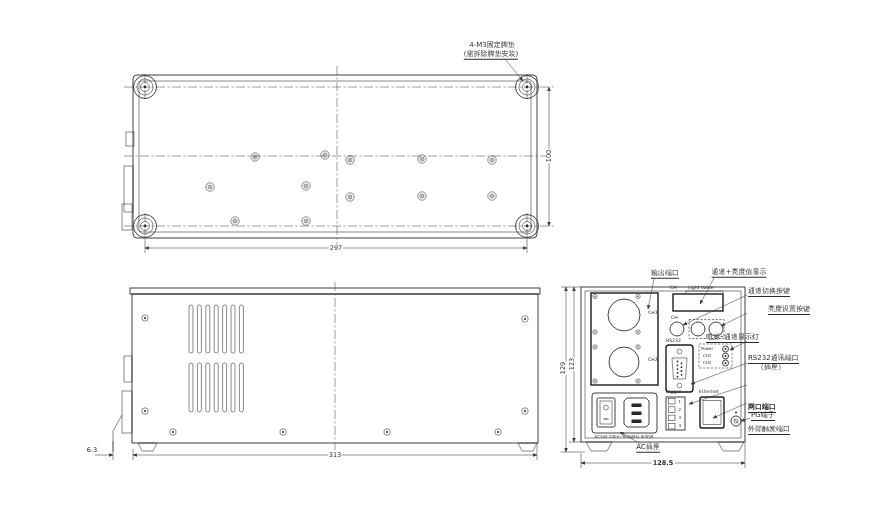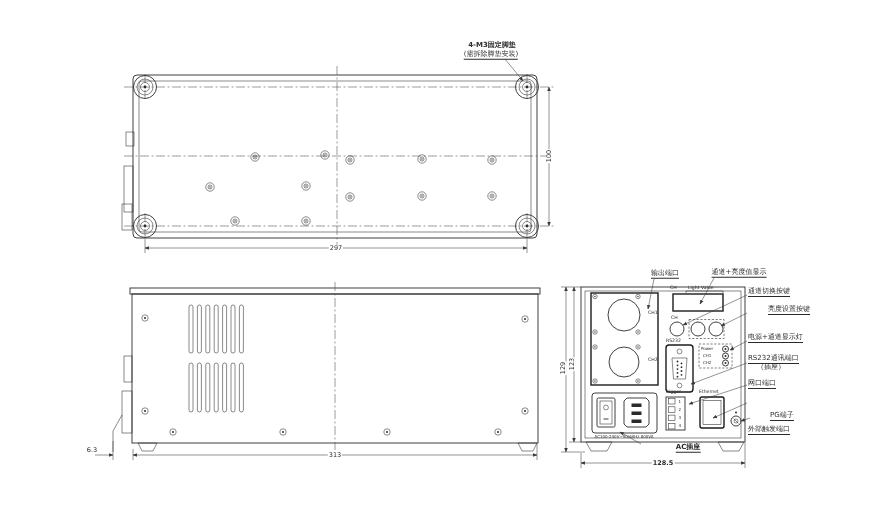--- a/index.html
+++ b/index.html
@@ -367,43 +367,43 @@
     <line class="dm" x1="747" y1="313" x2="721" y2="326" marker-end="url(#arr)"></line>
     <line class="dm" x1="747" y1="341" x2="730" y2="350" marker-end="url(#arr)"></line>
     <line class="dm" x1="747" y1="363" x2="691" y2="384" marker-end="url(#arr)"></line>
     <line class="dm" x1="747" y1="385" x2="689" y2="404" marker-end="url(#arr)"></line>
     <line class="dm" x1="747" y1="403" x2="713" y2="418" marker-end="url(#arr)"></line>
     <line class="dm" x1="750" y1="418" x2="741" y2="421" marker-end="url(#arr)"></line>
     <line class="dm" x1="641" y1="444" x2="620" y2="432" marker-end="url(#arr)"></line>
   </g>
 </svg>
 
-<span class="t c lbl" style="left:492px;top:45px;font-weight:bold;">4-M3固定脚垫</span>
+<span class="t c lbl" style="left:492px;top:45px;">4-M3固定脚垫</span>
 <span class="t c lbl u" style="left:491px;top:55px;">(需拆除脚垫安装)</span>
 <span class="t c dim" style="left:336px;top:248px;">297</span>
 <span class="t rot dim" style="left:549px;top:156px;">100</span>
 
 <span class="t c dim" style="left:335px;top:455px;">313</span>
 <span class="t c dim" style="left:92px;top:450px;">6.3</span>
 
 <span class="t rot dim" style="left:563px;top:368px;">129</span>
 <span class="t rot dim" style="left:572px;top:364px;">123</span>
 <span class="t c dim" style="left:663px;top:463px;font-weight:bold;">128.5</span>
 
 <span class="t c lbl u" style="left:665px;top:274px;text-align:right;">输出端口</span>
 <span class="t c lbl u" style="left:739px;top:273px;">通道+亮度值显示</span>
 <span class="t lbl u" style="left:748px;top:288px;">通道切换按键</span>
 <span class="t lbl u" style="left:768px;top:306px;">亮度设置按键</span>
-<span class="t lbl u" style="left:748px;top:334px;">电源+通道显示灯</span>
+<span class="t lbl u" style="left:706px;top:334px;font-family:Liberation Serif, serif;">电源+通道显示灯</span>
 <span class="t lbl u" style="left:748px;top:355px;">RS232通讯端口</span>
 <span class="t lbl" style="left:757px;top:364px;">（插座）</span>
 <span class="t lbl u" style="left:748px;top:378px;margin-top:48px;">外部触发端口</span>
-<span class="t lbl u" style="left:748px;top:380px;">网口端口</span>
-<span class="t lbl u" style="left:751px;top:412px;margin-left:19px;">PG端子</span>
-<span class="t c lbl u" style="left:688px;top:448px;font-weight:bold;">AC插座</span>
+<span class="t lbl u" style="left:748px;top:404px;font-weight:bold;">网口端口</span>
+<span class="t lbl u" style="left:751px;top:412px;">PG端子</span>
+<span class="t c lbl u" style="left:648px;top:448px;">AC插座</span>
 
 <span class="t tiny" style="left:670px;top:286px;">CH</span>
 <span class="t tiny" style="left:688px;top:286px;">Light Value</span>
 <span class="t tiny" style="left:648px;top:311px;">CH1</span>
 <span class="t tiny" style="left:648px;top:358px;">CH2</span>
 <span class="t tiny" style="left:671px;top:316px;">CH</span>
 <span class="t tiny" style="left:666px;top:339px;">RS232</span>
 <span class="t micro" style="left:701px;top:346.5px;">Power</span>
 <span class="t micro" style="left:703px;top:353.5px;">CH1</span>
 <span class="t micro" style="left:703px;top:360.5px;">CH2</span>

